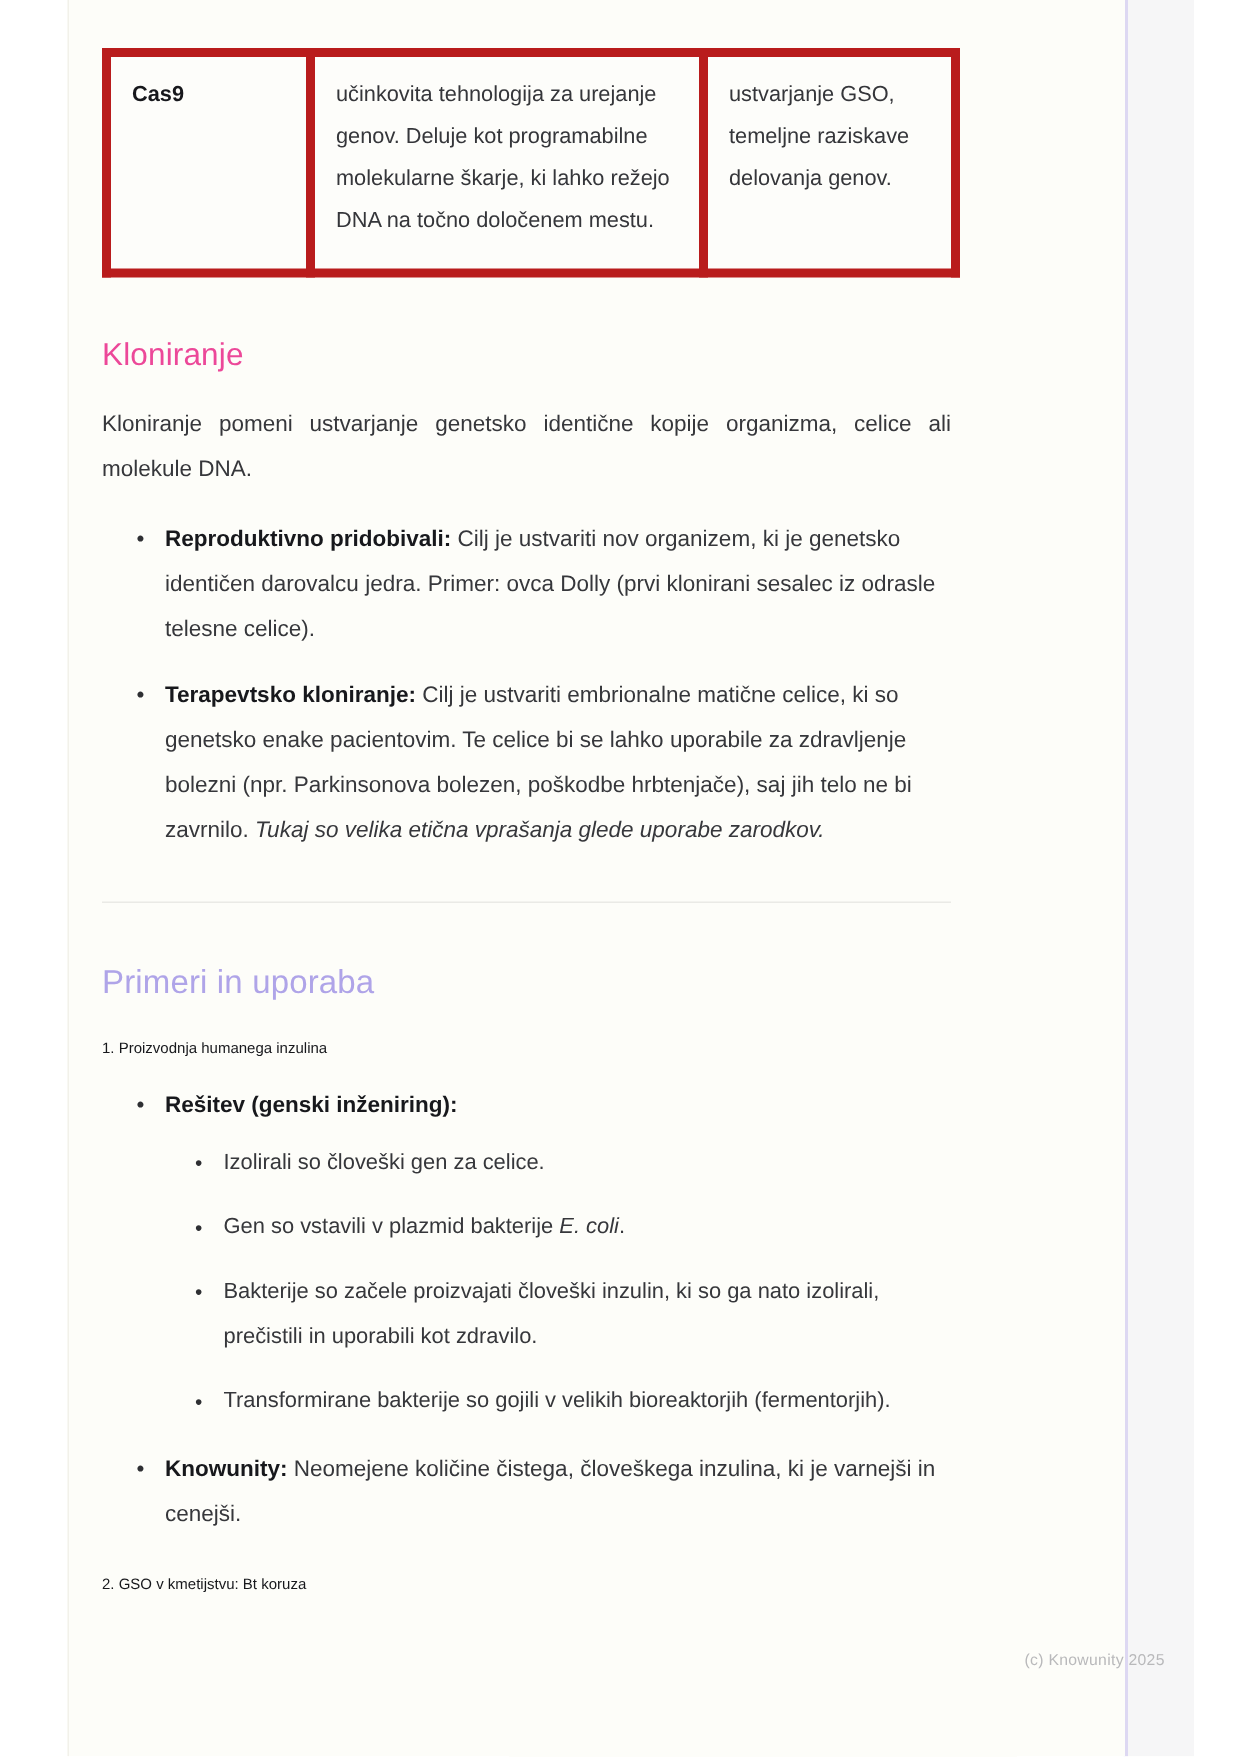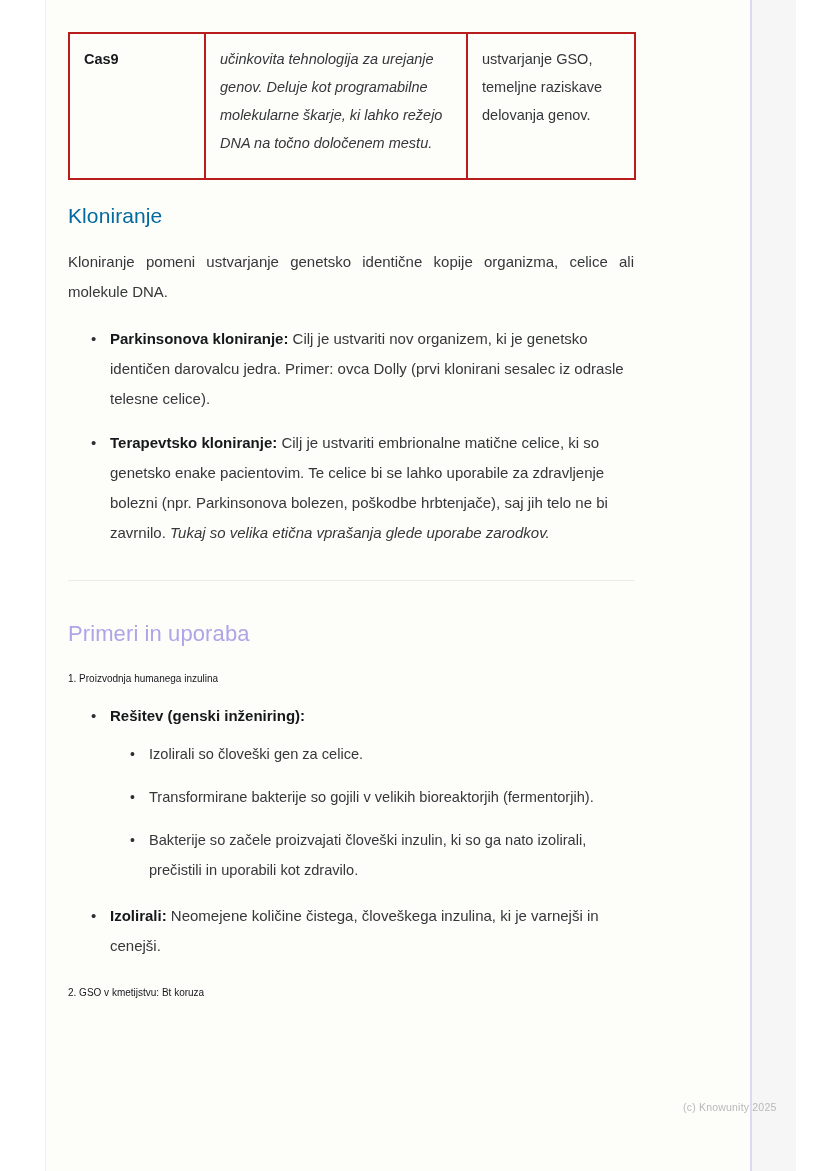--- a/index.html
+++ b/index.html
@@ -60,38 +60,38 @@
     margin-top: 32px;
     width: 566px;
   }
   table.spec {
     width: 566px;
     border-collapse: collapse;
     table-layout: fixed;
     background: #fdfdfa;
   }
   table.spec td {
-    border: 2px solid #b91c1c;
+    border: 6px solid #b91c1c;
     vertical-align: top;
     padding: 11px 14px 18px 14px;
     font-size: 14.5px;
     line-height: 28px;
     color: #35363a;
   }
   table.spec td.c1 { width: 136px; font-weight: bold; color: #17181c; }
-  table.spec td.c2 { width: 262px; font-style: italic; }
+  table.spec td.c2 { width: 262px; }
   table.spec td.c3 { width: 168px; }
   .cell-pad-tall { height: 146px; }
 
   
   h2.sec-light {
-    margin: 24px 0 0 0;
+    margin: 40px 0 0 0;
     font-size: 21px;
     font-weight: 400;
-    color: #0369a1;
+    color: #ec4899;
     letter-spacing: .1px;
   }
   h2.sec-bold {
     margin: 40px 0 0 0;
     font-size: 22px;
     font-weight: normal;
     color: #afa4e8;
     letter-spacing: .1px;
   }
   h3.sub {
@@ -201,21 +201,21 @@
         </tbody>
       </table>
     </div>
 
     <h2 class="sec-light">Kloniranje</h2>
 
     <p class="body">Kloniranje pomeni ustvarjanje genetsko identične kopije organizma, celice ali molekule DNA.</p>
 
     <ul class="lvl1">
       <li>
-        <b class="lead">Parkinsonova kloniranje:</b><span> Cilj je ustvariti nov organizem, ki je genetsko identičen darovalcu jedra. Primer: ovca Dolly (prvi klonirani sesalec iz odrasle telesne celice).</span>
+        <b class="lead">Reproduktivno pridobivali:</b><span> Cilj je ustvariti nov organizem, ki je genetsko identičen darovalcu jedra. Primer: ovca Dolly (prvi klonirani sesalec iz odrasle telesne celice).</span>
       </li>
       <li>
         <b class="lead">Terapevtsko kloniranje:</b><span> Cilj je ustvariti embrionalne matične celice, ki so genetsko enake pacientovim. Te celice bi se lahko uporabile za zdravljenje bolezni (npr. Parkinsonova bolezen, poškodbe hrbtenjače), saj jih telo ne bi zavrnilo. </span><i class="em">Tukaj so velika etična vprašanja glede uporabe zarodkov.</i>
       </li>
     </ul>
 
     <hr class="divider">
 
     <h2 class="sec-bold">Primeri in uporaba</h2>
 
@@ -223,30 +223,33 @@
 
     <ul class="lvl1">
 
       <li class="tight">
         <b class="lead">Rešitev (genski inženiring):</b>
         <ul class="lvl2">
           <li>
             <span>Izolirali so človeški gen za celice.</span>
           </li>
           <li>
+            <span>Gen so vstavili v plazmid bakterije </span><i class="em">E. coli</i><span>.</span>
+          </li>
+          <li>
+            <span>Bakterije so začele proizvajati človeški inzulin, ki so ga nato izolirali, prečistili in uporabili kot zdravilo.</span>
+          </li>
+          <li>
             <span>Transformirane bakterije so gojili v velikih bioreaktorjih (fermentorjih).</span>
           </li>
-          <li>
-            <span>Bakterije so začele proizvajati človeški inzulin, ki so ga nato izolirali, prečistili in uporabili kot zdravilo.</span>
-          </li>
         </ul>
       </li>
 
       <li style="margin-top:16px;">
-        <b class="lead">Izolirali:</b><span> Neomejene količine čistega, človeškega inzulina, ki je varnejši in cenejši.</span>
+        <b class="lead">Knowunity:</b><span> Neomejene količine čistega, človeškega inzulina, ki je varnejši in cenejši.</span>
       </li>
     </ul>
 
     <h3 class="sub">2. GSO v kmetijstvu: Bt koruza</h3>
 
   </div>
 
   <div class="watermark">(c) Knowunity 2025</div>
 
 </div>

